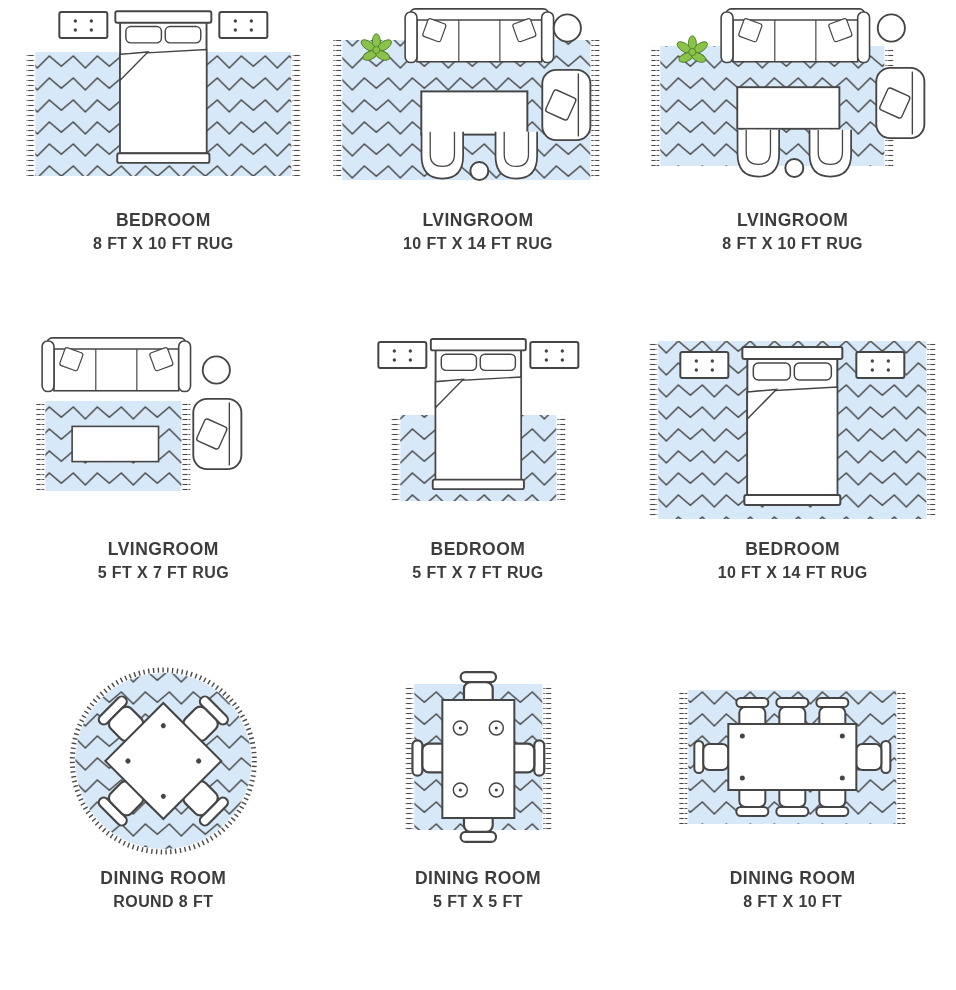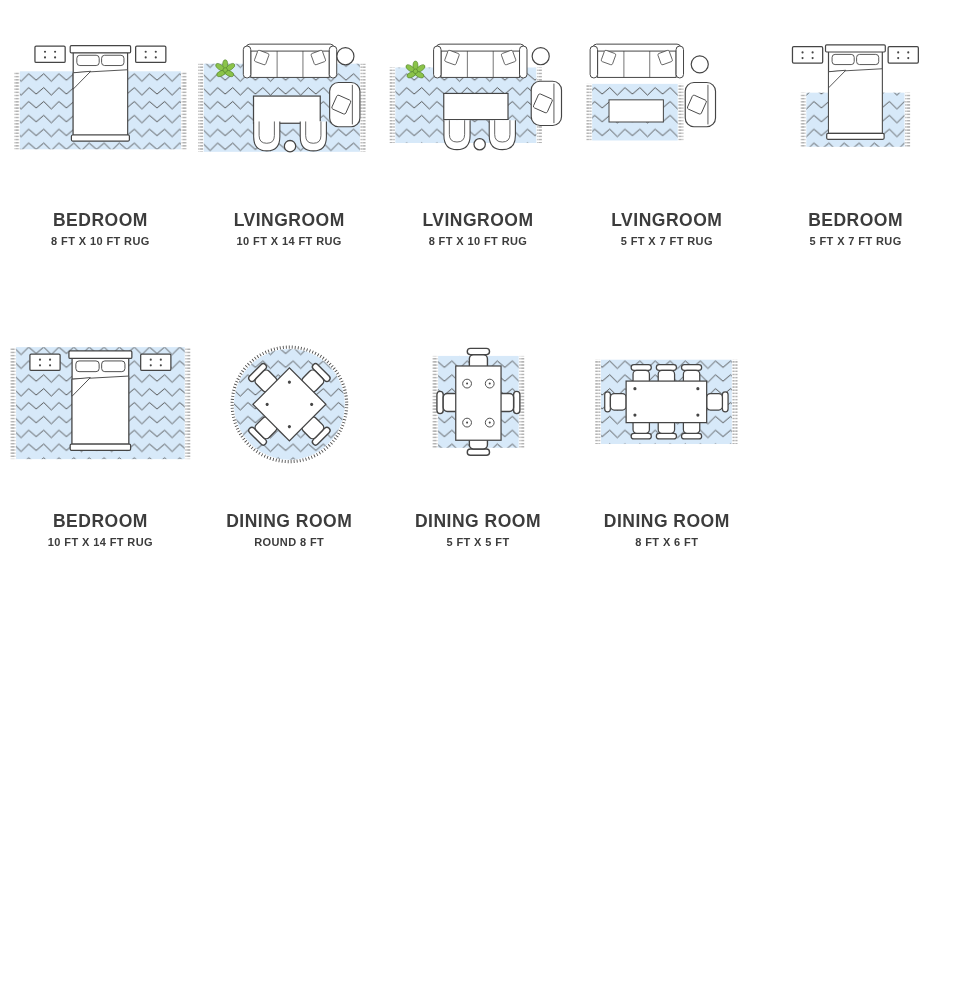--- a/index.html
+++ b/index.html
@@ -6,32 +6,32 @@
   html,body { background:#ffffff; }
   body {
     width:956px; height:990px;
     font-family:"Liberation Sans", sans-serif;
     color:#3c3c3c;
     overflow:hidden;
   }
   .board {
     width:956px;
     display:grid;
-    grid-template-columns:repeat(5,1fr);
-    row-gap:62px;
+    grid-template-columns:repeat(3,1fr);
+    row-gap:84px;
     padding:8px 6px 0 6px;
   }
   .cell { display:flex; flex-direction:column; align-items:center; }
   .scene { width:100%; height:192px; display:block; }
   figcaption { text-align:center; margin-top:10px; }
   .cell-title {
     font-size:17.5px; font-weight:700; letter-spacing:.5px; color:#3c3c3c;
   }
   .cell-subtitle {
-    font-size:11px; font-weight:700; letter-spacing:.4px; color:#3c3c3c; margin-top:4px;
+    font-size:16px; font-weight:700; letter-spacing:.4px; color:#3c3c3c; margin-top:4px;
   }
   .defs-holder { position:absolute; width:0; height:0; }
 </style>
 </head>
 <body>
 
 <svg class="defs-holder" aria-hidden="true">
   <defs>
     <pattern id="zz" width="48" height="44" patternUnits="userSpaceOnUse">
       <polyline points="-2,16 12,4 24,16 36,4 50,16" fill="none" stroke="#4b4b4b" stroke-width="1.5"></polyline>
@@ -339,17 +339,17 @@
       <g>
         <rect x="86" y="58" width="128" height="66" fill="#fff" stroke="#454545" stroke-width="2"></rect>
         <circle cx="100" cy="70" r="2.5" fill="#454545"></circle>
         <circle cx="200" cy="70" r="2.5" fill="#454545"></circle>
         <circle cx="100" cy="112" r="2.5" fill="#454545"></circle>
         <circle cx="200" cy="112" r="2.5" fill="#454545"></circle>
       </g>
     </svg>
     <figcaption>
       <div class="cell-title">DINING ROOM</div>
-      <div class="cell-subtitle">8 FT X 6 FT</div>
+      <div class="cell-subtitle">8 FT X 10 FT</div>
     </figcaption>
   </figure>
 
 </div>
 
 </body></html>

